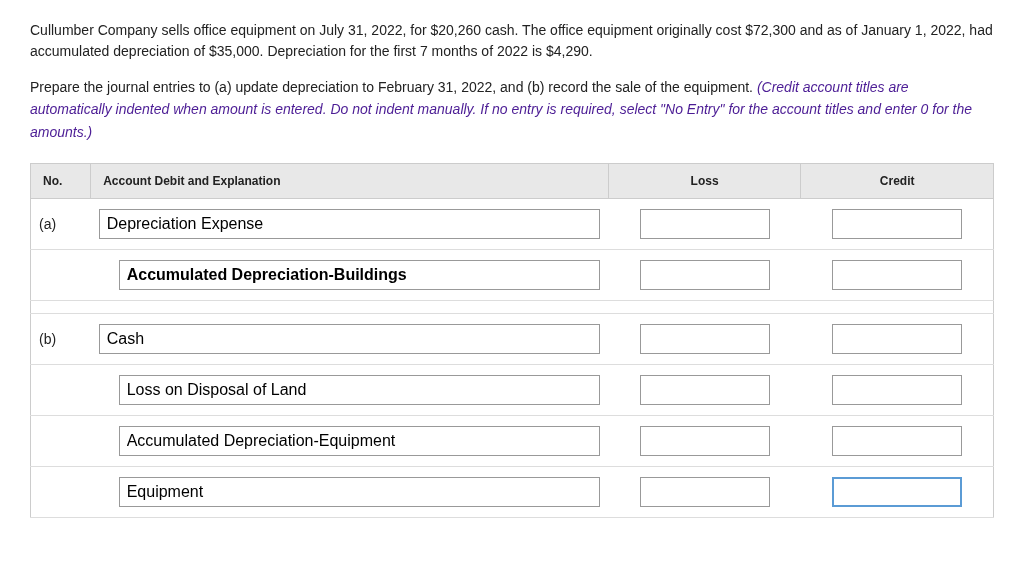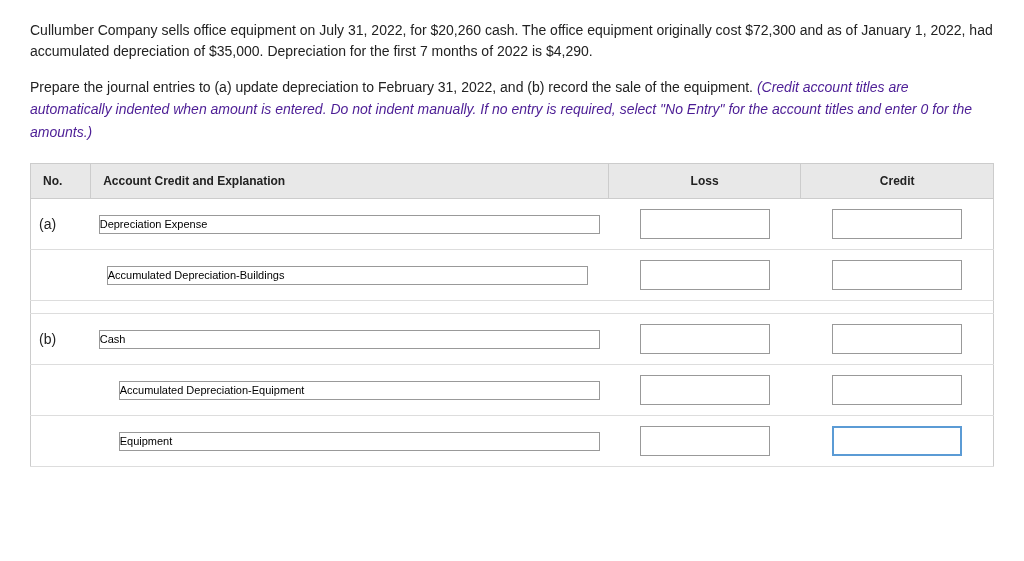--- a/index.html
+++ b/index.html
@@ -52,24 +52,24 @@
     }
     .no-cell {
       width: 45px;
       font-weight: normal;
       vertical-align: top;
       padding-top: 10px;
     }
     .account-input {
       width: 100%;
       border: 1px solid #999;
-      padding: 5px 0;
-      font-size: 11px;
+      padding: 5px 7px;
+      font-size: 16px;
       background: #fff;
-      height: 19px;
+      height: 30px;
       outline: none;
     }
     .account-input.indented {
       margin-left: 20px;
       width: calc(100% - 20px);
     }
     .amount-input {
       width: 130px;
       border: 1px solid #999;
       padding: 5px 4px;
@@ -97,44 +97,50 @@
 
 <div class="instructions">
   <span>Prepare the journal entries to (a) update depreciation to February 31, 2022, and (b) record the sale of the equipment.</span>
   <span class="red-italic">(Credit account titles are automatically indented when amount is entered. Do not indent manually. If no entry is required, select "No Entry" for the account titles and enter 0 for the amounts.)</span>
 </div>
 
 <table class="journal-table">
   <thead>
     <tr>
       <th class="col-no">No.</th>
-      <th class="col-account">Account Credit and Explanation</th>
+      <th class="col-account">Account Debit and Explanation</th>
       <th class="col-debit center">Loss</th>
       <th class="col-credit center">Credit</th>
     </tr>
   </thead>
   <tbody id="journal-body">
   <tr>
         <td class="col-no no-cell" style="font-weight: normal; vertical-align: middle;">(a)</td>
         <td class="col-account" style="padding-top: 10px; padding-bottom: 10px;"><input type="text" class="account-input" value="Depreciation Expense" style=""></td>
         <td class="col-debit" style="text-align: center; padding-top: 10px; padding-bottom: 10px;"><input type="text" class="amount-input" style=""></td>
         <td class="col-credit" style="text-align: center; padding-top: 10px; padding-bottom: 10px;"><input type="text" class="amount-input" style=""></td>
       </tr>
       <tr>
         <td class="col-no no-cell" style="font-weight: normal; vertical-align: middle;"></td>
-        <td class="col-account" style="padding-top: 10px; padding-bottom: 10px;"><input type="text" class="account-input indented" value="Accumulated Depreciation-Buildings" style="margin-left: 8px; width: calc(100% - 20px);"></td>
+        <td class="col-account" style="padding-top: 10px; padding-bottom: 10px;"><input type="text" class="account-input indented" value="Accumulated Depreciation-Buildings" style="margin-left: 20px; width: calc(100% - 20px); font-weight: bold;"></td>
         <td class="col-debit" style="text-align: center; padding-top: 10px; padding-bottom: 10px;"><input type="text" class="amount-input" style=""></td>
         <td class="col-credit" style="text-align: center; padding-top: 10px; padding-bottom: 10px;"><input type="text" class="amount-input" style=""></td>
       </tr>
       <tr class="row-spacer">
         <td colspan="4" style="height: 8px;"></td>
       </tr>
       <tr>
         <td class="col-no no-cell" style="font-weight: normal; vertical-align: middle;">(b)</td>
         <td class="col-account" style="padding-top: 10px; padding-bottom: 10px;"><input type="text" class="account-input" value="Cash" style=""></td>
+        <td class="col-debit" style="text-align: center; padding-top: 10px; padding-bottom: 10px;"><input type="text" class="amount-input" style=""></td>
+        <td class="col-credit" style="text-align: center; padding-top: 10px; padding-bottom: 10px;"><input type="text" class="amount-input" style=""></td>
+      </tr>
+      <tr>
+        <td class="col-no no-cell" style="font-weight: normal; vertical-align: middle;"></td>
+        <td class="col-account" style="padding-top: 10px; padding-bottom: 10px;"><input type="text" class="account-input indented" value="Loss on Disposal of Land" style="margin-left: 20px; width: calc(100% - 20px);"></td>
         <td class="col-debit" style="text-align: center; padding-top: 10px; padding-bottom: 10px;"><input type="text" class="amount-input" style=""></td>
         <td class="col-credit" style="text-align: center; padding-top: 10px; padding-bottom: 10px;"><input type="text" class="amount-input" style=""></td>
       </tr>
       <tr>
         <td class="col-no no-cell" style="font-weight: normal; vertical-align: middle;"></td>
         <td class="col-account" style="padding-top: 10px; padding-bottom: 10px;"><input type="text" class="account-input indented" value="Accumulated Depreciation-Equipment" style="width: calc(100% - 20px);"></td>
         <td class="col-debit" style="text-align: center; padding-top: 10px; padding-bottom: 10px;"><input type="text" class="amount-input" style=""></td>
         <td class="col-credit" style="text-align: center; padding-top: 10px; padding-bottom: 10px;"><input type="text" class="amount-input" style=""></td>
       </tr>
       <tr>

